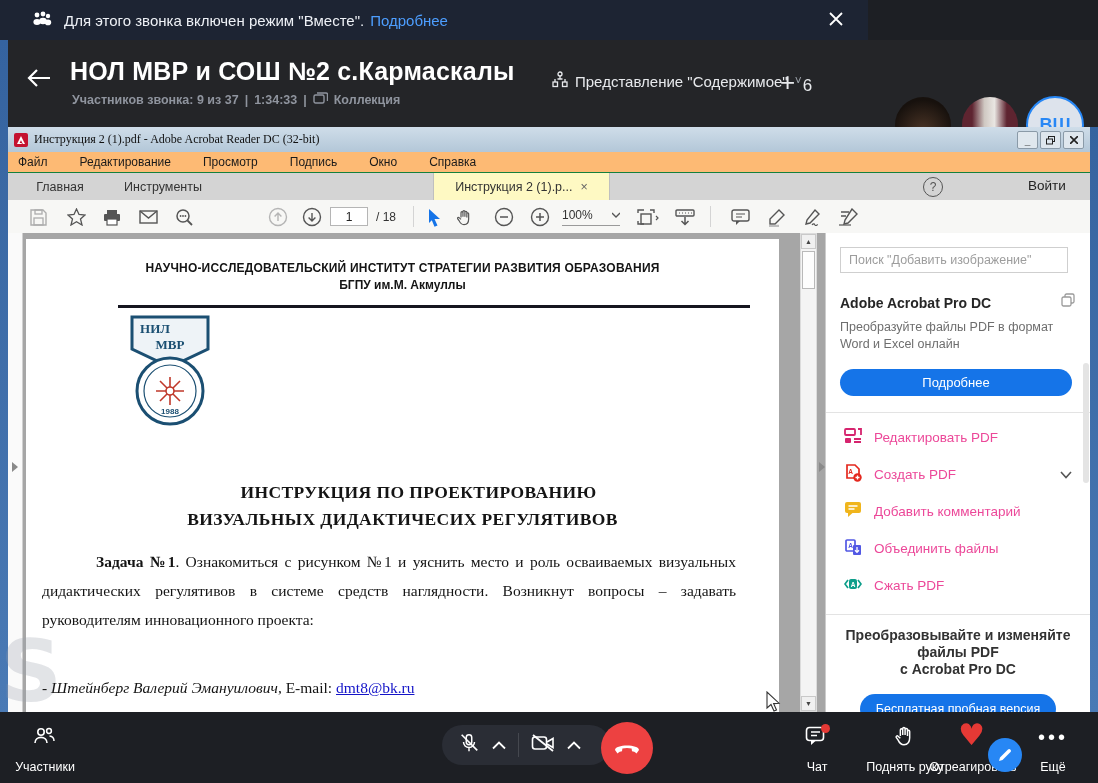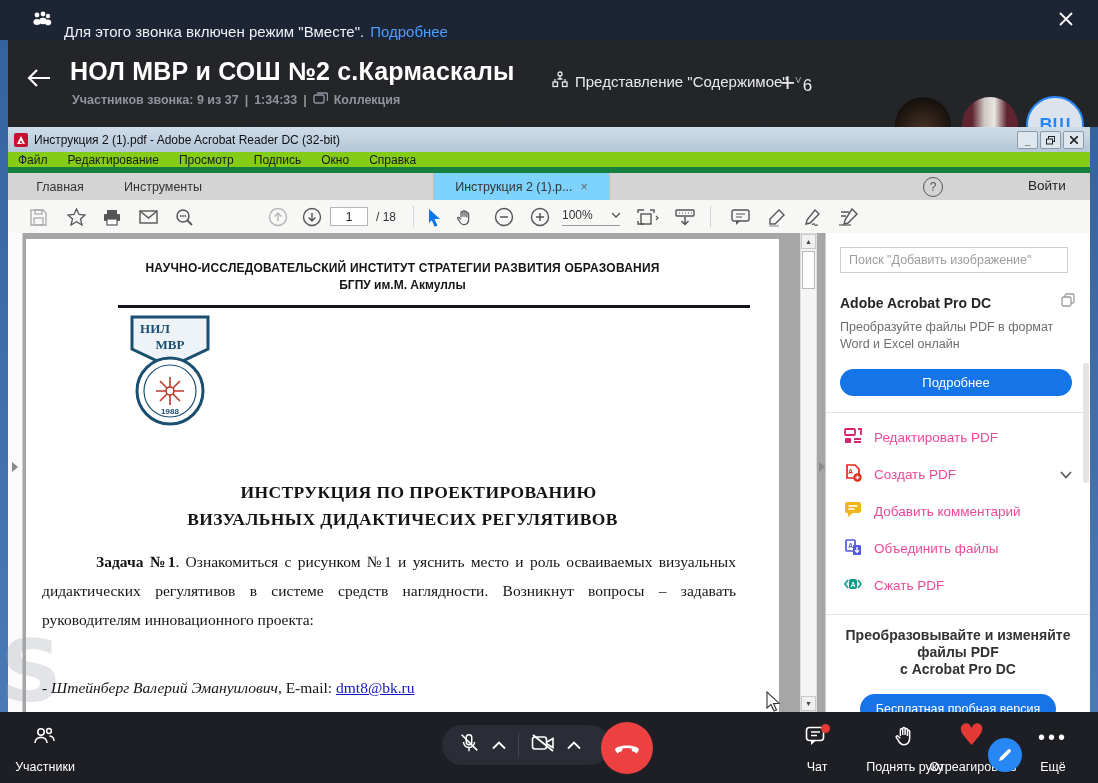--- a/index.html
+++ b/index.html
@@ -1,46 +1,46 @@
 <!DOCTYPE html>
 <html><head>
 <meta charset="utf-8">
 <style>
   html,body{margin:0;padding:0;background:#111;}
   #app{position:relative;width:1098px;height:783px;background:#1d1f24;overflow:hidden;
        font-family:"Liberation Sans",sans-serif;-webkit-font-smoothing:antialiased;}
   .abs{position:absolute;}
   
-  #banner{position:absolute;left:0;top:0;width:1098px;height:40px;background:#1d2433;
-          display:flex;align-items:flex-end;color:#eef1f6;font-size:15px;}
+  #banner{position:absolute;left:0;top:0;width:868px;height:40px;background:#1d2433;
+          display:flex;align-items:center;color:#eef1f6;font-size:15px;}
   #banner .link{color:#4d9eff;margin-left:6px;cursor:pointer;}
   #header{position:absolute;left:0;top:40px;width:1098px;height:87px;background:#242528;}
   .hdr-title{font-size:25px;font-weight:bold;color:#fff;letter-spacing:.2px;}
   .hdr-sub{font-size:12.5px;font-weight:bold;color:#8f949e;display:flex;align-items:center;gap:6px;}
   .view-ctl{display:flex;align-items:center;gap:7px;color:#e8eaed;font-size:15px;cursor:pointer;}
   .avatar{position:absolute;width:56px;height:56px;border-radius:50%;top:57px;}
   .badge{position:absolute;width:20px;height:20px;border-radius:50%;background:#2b2e36;
          display:flex;align-items:center;justify-content:center;right:-2px;bottom:-1px;}
   .strip{position:absolute;width:8px;background:linear-gradient(180deg,#35639f,#4a7ab5);}
   
   #acrobat{position:absolute;left:8px;top:127px;width:1082px;height:585px;background:#f0f0f0;
            font-family:"Liberation Sans",sans-serif;}
   #titlebar{position:absolute;left:0;top:0;width:1082px;height:25px;
             background:linear-gradient(#cfdde9,#b3c7d8);display:flex;align-items:center;
             font-size:12px;color:#101010;}
   .winbtn{width:19px;height:16px;background:#dfe7ee;border:1px solid #8a9aa8;border-radius:2px;
           display:flex;align-items:center;justify-content:center;font-size:10px;font-weight:bold;color:#222;
           margin-left:2px;cursor:pointer;}
-  #menubar{position:absolute;left:0;top:25px;width:1082px;height:21px;background:#84cc16;
-           border-bottom:6px solid #15803d;display:flex;align-items:center;gap:20px;
+  #menubar{position:absolute;left:0;top:25px;width:1082px;height:21px;background:#fdba74;
+           border-bottom:1px solid #15803d;display:flex;align-items:center;gap:32px;
            padding-left:10px;font-size:12px;color:#1a1a1a;box-sizing:border-box;}
   #menubar span{cursor:pointer;}
   #tabbar{position:absolute;left:0;top:46px;width:1082px;height:27px;background:#d4d4d4;font-size:12.5px;color:#333;}
   .tab{position:absolute;top:0;height:27px;display:flex;align-items:center;justify-content:center;cursor:pointer;}
-  .tab.active{background:#7dd3fc;border-left:1px solid #bfbfbf;border-right:1px solid #bfbfbf;}
+  .tab.active{background:#fef9c3;border-left:1px solid #bfbfbf;border-right:1px solid #bfbfbf;}
   .tab.doc{background:#dedede;border-left:1px solid #c4c4c4;border-right:1px solid #c4c4c4;}
   #toolbar{position:absolute;left:0;top:73px;width:1082px;height:33px;background:#f7f7f5;
            border-bottom:1px solid #cfcfcf;}
   #toolbar .ic{position:absolute;top:7px;width:20px;height:20px;display:flex;align-items:center;
                justify-content:center;cursor:pointer;}
   .tdiv{position:absolute;top:6px;width:1px;height:21px;background:#d4d4d4;}
   #pagebox{position:absolute;left:322px;top:7px;width:38px;height:19px;border:1px solid #b5b5b5;
            background:#fff;text-align:center;font-size:12px;color:#222;box-sizing:border-box;}
   
   #content{position:absolute;left:0;top:106px;width:1082px;height:479px;background:#a6a6a6;}
@@ -159,21 +159,21 @@
   <div class="strip" style="left:1090px;top:127px;height:585px;"></div>
 
   <div id="acrobat">
 
     <div id="titlebar">
       <span style="margin-left:6px;width:14px;height:14px;background:#c41230;border-radius:2px;display:flex;align-items:center;justify-content:center;">
         <svg width="10" height="10" viewBox="0 0 10 10">
             <path d="M1 9 L5 1 L9 9 H6.8 L5 5.2 L3.6 8 H5.5 L6 9 Z" fill="#fff"></path>
           </svg>
       </span>
-      <span style="margin-left:6px;">Инструкция 2 (1).pdf - Adobe Acrobat Reader DC (32-bit)</span>
+      <span style="margin-left:6px;font-family:Liberation Serif, serif;">Инструкция 2 (1).pdf - Adobe Acrobat Reader DC (32-bit)</span>
       <span style="position:absolute;right:6px;top:4px;display:flex;">
         <span class="winbtn">_</span>
         <span class="winbtn">
           <svg width="9" height="9" viewBox="0 0 9 9">
               <rect x="2.5" y="0.5" width="6" height="5" fill="none" stroke="#222"></rect>
               <rect x="0.5" y="3" width="6" height="5" fill="#dfe7ee" stroke="#222"></rect>
             </svg>
         </span>
         <span class="winbtn">
           <svg width="8" height="8" viewBox="0 0 8 8">

